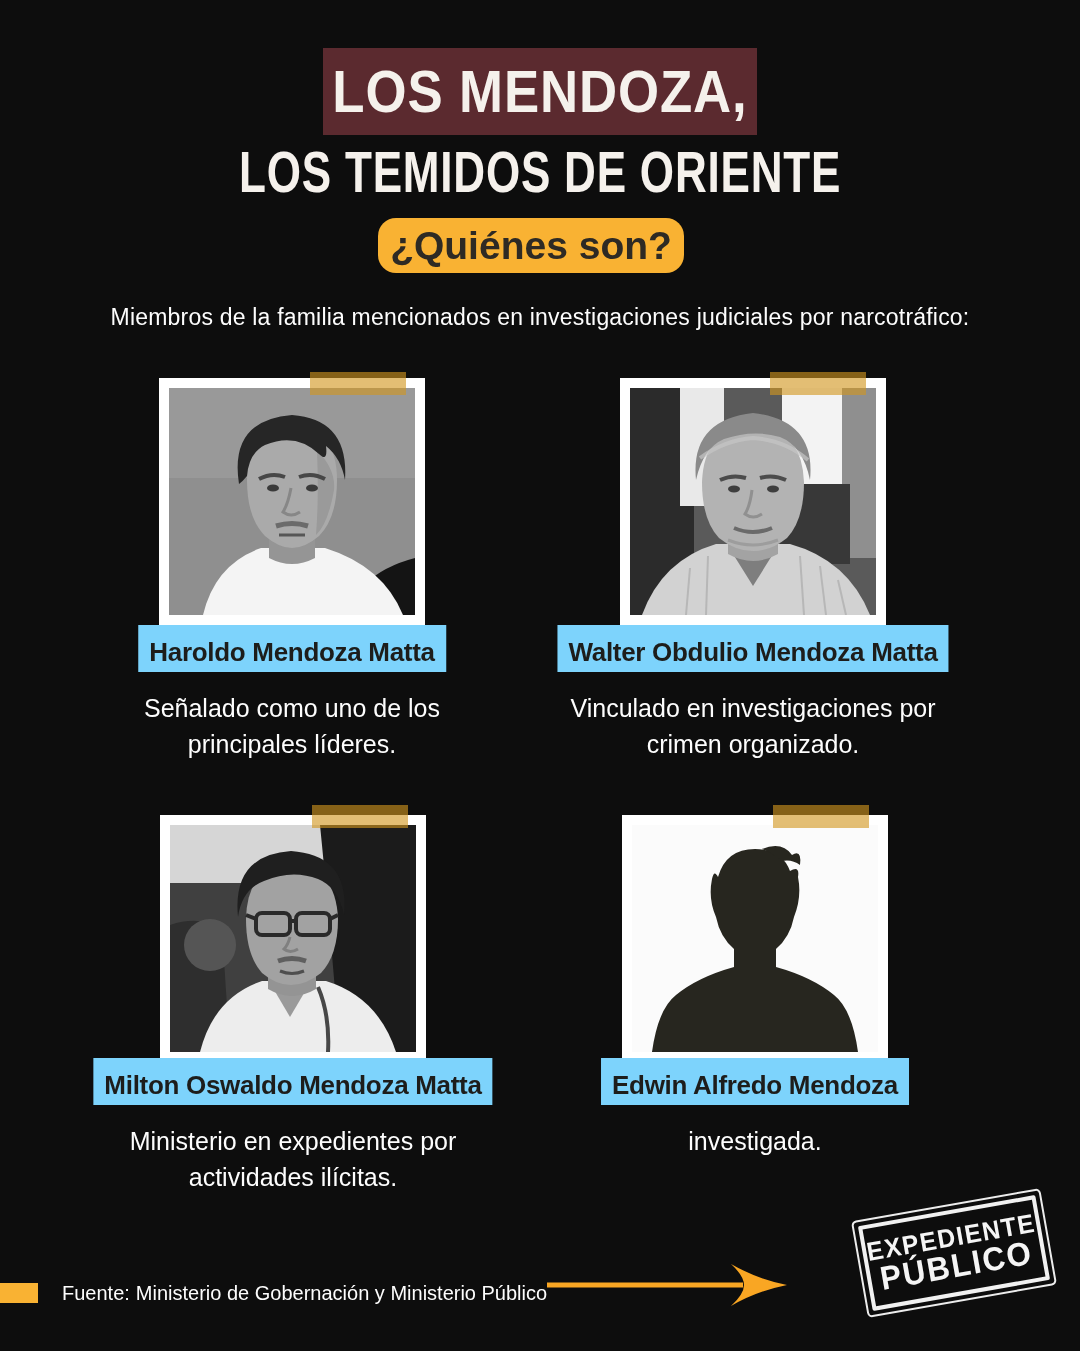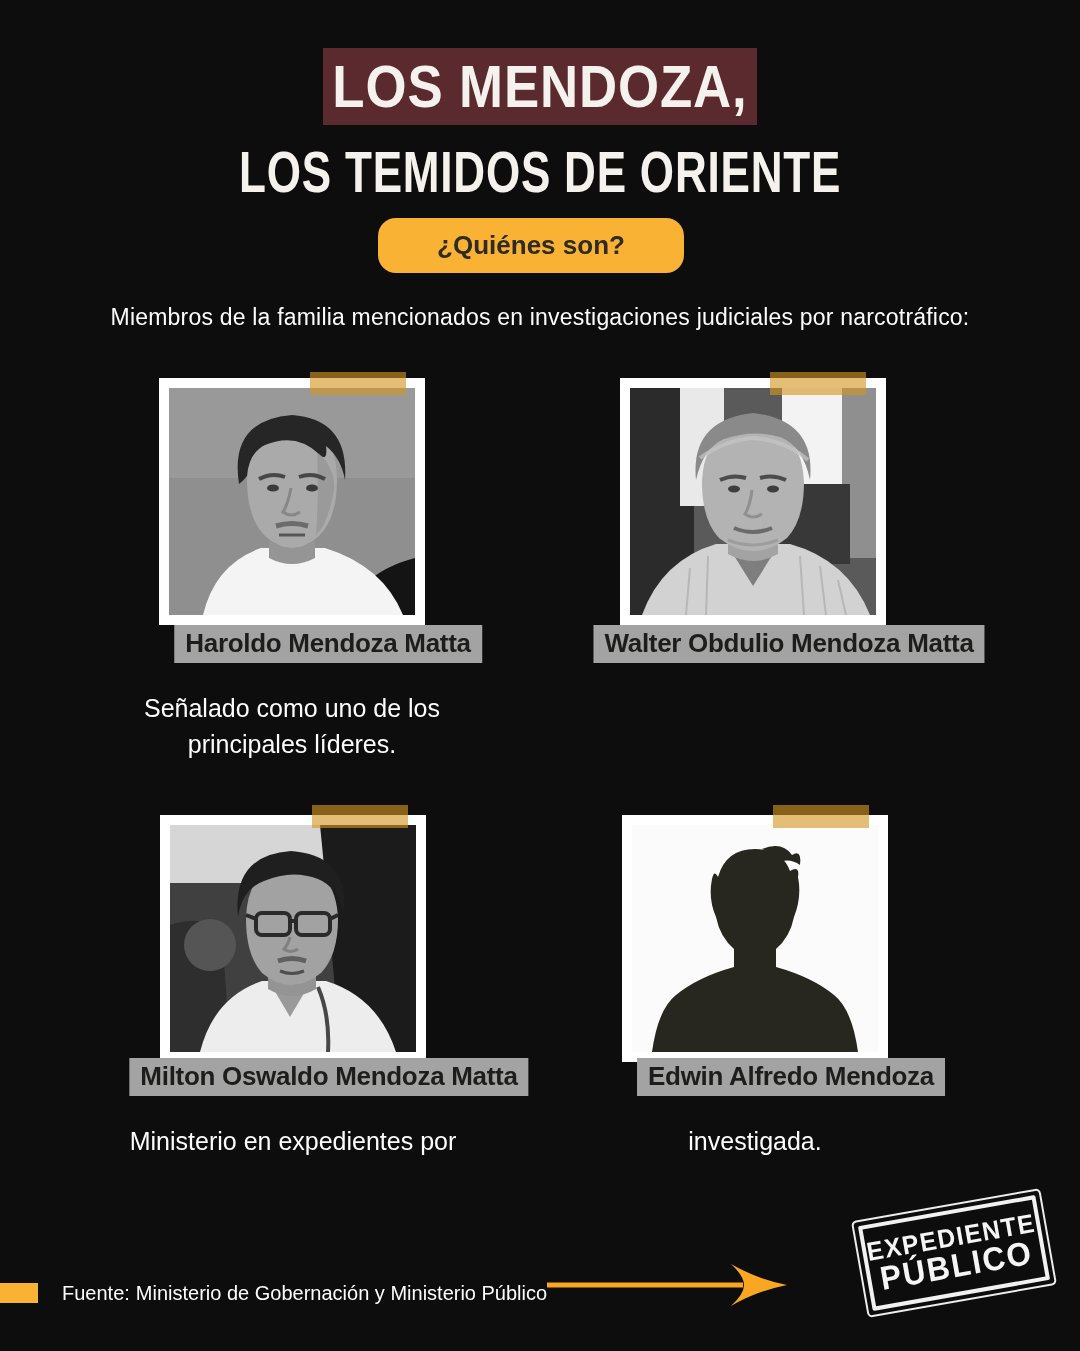--- a/index.html
+++ b/index.html
@@ -13,21 +13,21 @@
     width: 1080px;
     height: 1351px;
     margin: 0 auto;
     background: #0d0d0d;
     overflow: hidden;
   }
   
   .title-bar {
     position: absolute;
     left: 323px; top: 48px;
-    width: 434px; height: 77px;
+    width: 434px; height: 87px;
     background: #5B2A2F;
     display: flex; align-items: center; justify-content: center;
   }
   .title-bar span {
     color: #F5F1EC;
     font-weight: 800;
     font-size: 60px;
     letter-spacing: 1px;
     transform: scaleX(0.88);
     white-space: nowrap;
@@ -49,21 +49,21 @@
   .pill {
     position: absolute;
     left: 378px; top: 218px;
     width: 306px; height: 55px;
     background: #F9B233;
     border-radius: 18px;
     border: none;
     display: flex; align-items: center; justify-content: center;
     font-family: inherit;
     font-weight: 800;
-    font-size: 26px;
+    font-size: 39px;
     color: #2E2A24;
     cursor: pointer;
   }
   .intro {
     position: absolute;
     left: 0; top: 304px;
     width: 100%;
     text-align: center;
     color: #FDFDFD;
     font-size: 23px;
@@ -79,28 +79,27 @@
   }
   .photo-frame svg { display: block; width: 246px; height: 227px; }
   .tape {
     position: absolute;
     width: 96px; height: 23px;
     background: rgba(210, 150, 30, 0.62);
   }
   .name-tag {
     position: absolute;
     transform: translateX(-50%);
-    background: #a3a3a3;
+    background: #7dd3fc;
     color: #1D1D1B;
     font-weight: 700;
     font-size: 26px;
     letter-spacing: -0.3px;
-    padding: 3px 11px 4px 11px;
-    white-space: nowrap;
-    margin-left: 36px;
+    padding: 12px 11px 4px 11px;
+    white-space: nowrap;
   }
   .desc {
     position: absolute;
     transform: translateX(-50%);
     text-align: center;
     color: #FDFDFD;
     font-size: 25px;
     line-height: 36px;
     white-space: nowrap;
   }
@@ -213,20 +212,24 @@
       <path d="M130 90 Q143 86 156 92" stroke="#4c4c4c" stroke-width="4" fill="none"></path>
       <ellipse cx="104" cy="101" rx="6" ry="3.4" fill="#3e3e3e"></ellipse>
       <ellipse cx="143" cy="101" rx="6" ry="3.4" fill="#3e3e3e"></ellipse>
       <path d="M122 102 Q120 118 115 126 Q123 132 132 126" stroke="#909090" stroke-width="3" fill="none"></path>
       <path d="M104 140 Q123 148 142 140" stroke="#6a6a6a" stroke-width="4" fill="none"></path>
       <path d="M98 152 Q123 162 148 152" stroke="#9d9d9d" stroke-width="3" fill="none"></path>
     </svg>
   </div>
   <div class="tape" style="left:770px; top:372px;"></div>
   <div class="name-tag" style="left:753px; top:625px;">Walter Obdulio Mendoza Matta</div>
+  <div class="desc" style="left:753px; top:690px;">
+    <div>Vinculado en investigaciones por</div>
+    <div>crimen organizado.</div>
+  </div>
 
   <div class="photo-frame" style="left:160px; top:815px;">
     <svg viewBox="0 0 246 227" preserveAspectRatio="none">
       <rect width="246" height="227" fill="#404040"></rect>
       <rect x="0" y="0" width="246" height="58" fill="#d6d6d6"></rect>
       <path d="M150 0 L246 0 L246 227 L170 227 Q160 100 150 0 Z" fill="#1b1b1b"></path>
       <path d="M0 100 Q30 90 52 104 L60 227 L0 227 Z" fill="#2e2e2e"></path>
       <circle cx="40" cy="120" r="26" fill="#555555"></circle>
       <path d="M30 227 Q44 172 92 156 L156 156 Q208 172 226 227 Z" fill="#ededed"></path>
       <path d="M100 158 L120 192 L140 158 L132 150 L108 150 Z" fill="#9a9a9a"></path>
@@ -243,20 +246,21 @@
       </g>
       <path d="M108 136 Q122 131 136 136" stroke="#5f5f5f" stroke-width="5" fill="none"></path>
       <path d="M110 146 Q122 151 134 146" stroke="#4e4e4e" stroke-width="3" fill="none"></path>
       <path d="M120 112 Q118 120 114 124 Q120 129 128 124" stroke="#808080" stroke-width="3" fill="none"></path>
     </svg>
   </div>
   <div class="tape" style="left:312px; top:805px;"></div>
   <div class="name-tag" style="left:293px; top:1058px;">Milton Oswaldo Mendoza Matta</div>
   <div class="desc" style="left:293px; top:1123px;">
     <div>Ministerio en expedientes por</div>
+    <div>actividades ilícitas.</div>
   </div>
 
   <div class="photo-frame" style="left:622px; top:815px;">
     <svg viewBox="0 0 246 227" preserveAspectRatio="none">
       <rect width="246" height="227" fill="#fbfbfb"></rect>
       <path d="M123 24 Q94 24 86 52 Q82 44 80 54 Q76 74 84 92 Q88 112 102 124 L102 142 Q66 152 44 170 Q26 184 20 227 L226 227 Q220 184 202 170 Q180 152 144 142 L144 124 Q158 112 162 92 Q170 72 166 52 Q168 40 158 46 Q150 24 123 24 Z" fill="#27261F"></path>
       <path d="M130 24 Q150 16 160 30 Q170 24 168 40 Q160 34 150 36 Q140 28 130 24 Z" fill="#27261F"></path>
     </svg>
   </div>
   <div class="tape" style="left:773px; top:805px;"></div>

